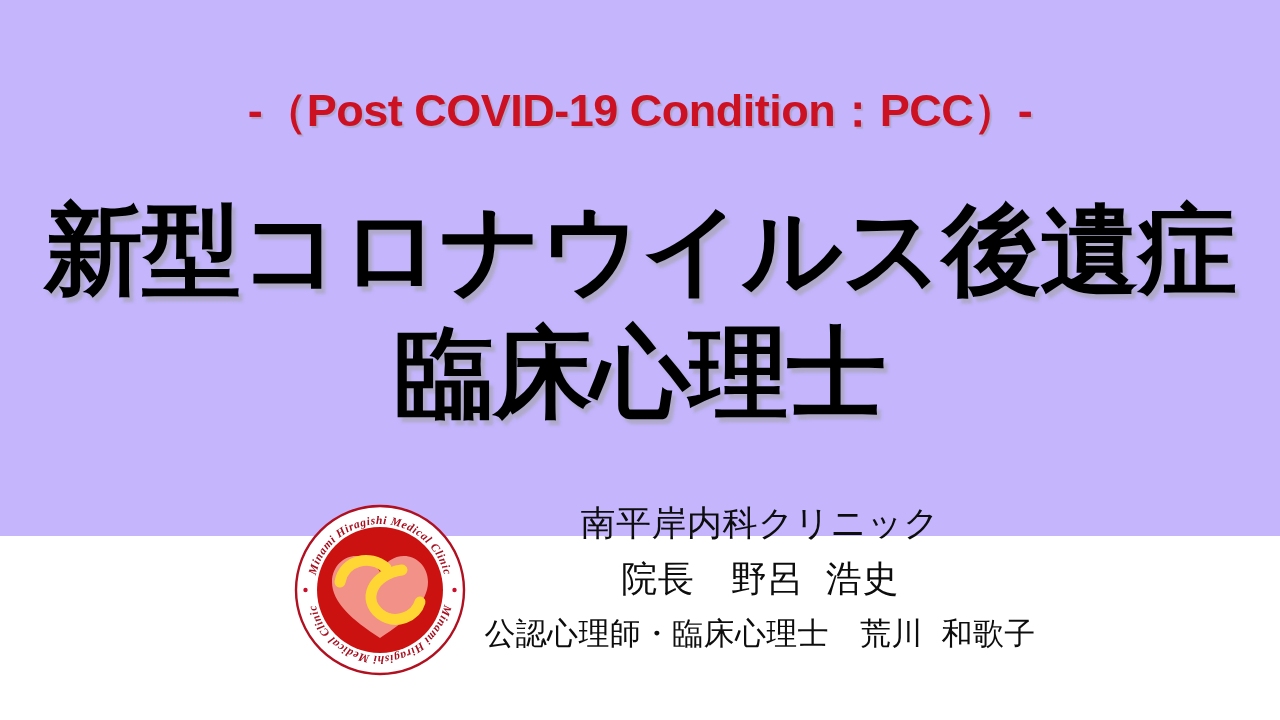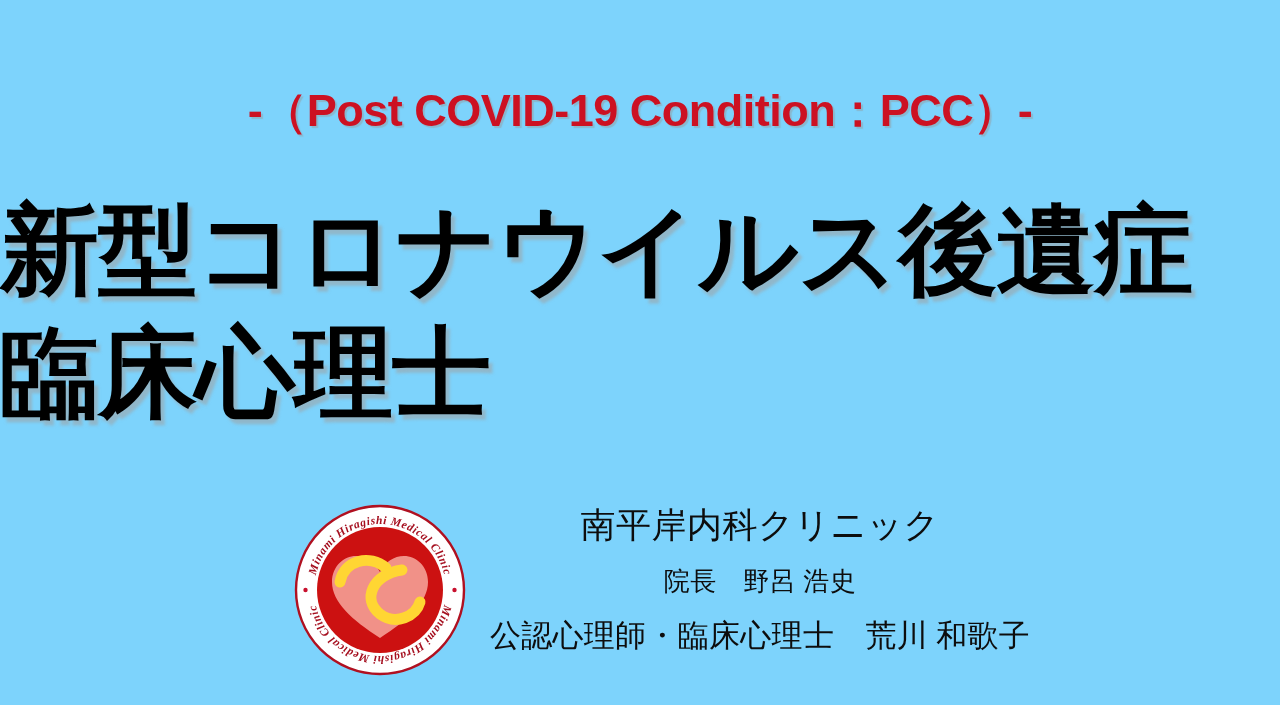--- a/index.html
+++ b/index.html
@@ -10,22 +10,22 @@
     width: 1280px;
     height: 720px;
     background: #ffffff;
     font-family: "Liberation Sans", "DejaVu Sans", sans-serif;
     overflow: hidden;
   }
 
   #slide {
     position: relative;
     width: 1280px;
-    height: 705px;
-    background: #7dd3fc;
+    height: 536px;
+    background: #c4b5fd;
   }
 
   
   #subtitle {
     position: absolute;
     left: 0;
     top: 82px;
     width: 1280px;
     text-align: center;
     color: #cc1122;
@@ -37,20 +37,21 @@
     text-shadow: 2px 2px 1px rgba(150,150,150,0.45);
     font-family: "Liberation Sans", "DejaVu Sans", sans-serif;
   }
 
   
   #title-block {
     position: absolute;
     left: 0;
     top: 188px;
     width: 1280px;
+    text-align: center;
   }
   .title-line {
     color: #000000;
     font-weight: bold;
     white-space: nowrap;
     text-shadow: 4px 5px 3px rgba(160,160,160,0.55);
     font-family: "DejaVu Sans", "Liberation Sans", sans-serif;
   }
   #title-line-1 {
     font-size: 99px;
@@ -87,33 +88,33 @@
   }
 
   
   #credit-lines {
     position: absolute;
     left: 480px;
     top: 0;
     width: 560px;
     text-align: center;
     color: #0d0d0d;
-    font-family: Liberation Serif, serif;
+    font-family: Liberation Mono, monospace;
   }
   .credit-line {
     white-space: nowrap;
     color: #0d0d0d;
   }
   #credit-clinic {
     font-size: 35px;
     line-height: 56px;
     letter-spacing: 0.5px;
   }
   #credit-director {
-    font-size: 26px;
+    font-size: 36px;
     line-height: 56px;
     letter-spacing: 0.5px;
   }
   #credit-psychologist {
     font-size: 31px;
     line-height: 52px;
     letter-spacing: 0.3px;
   }
 </style>
 </head>

